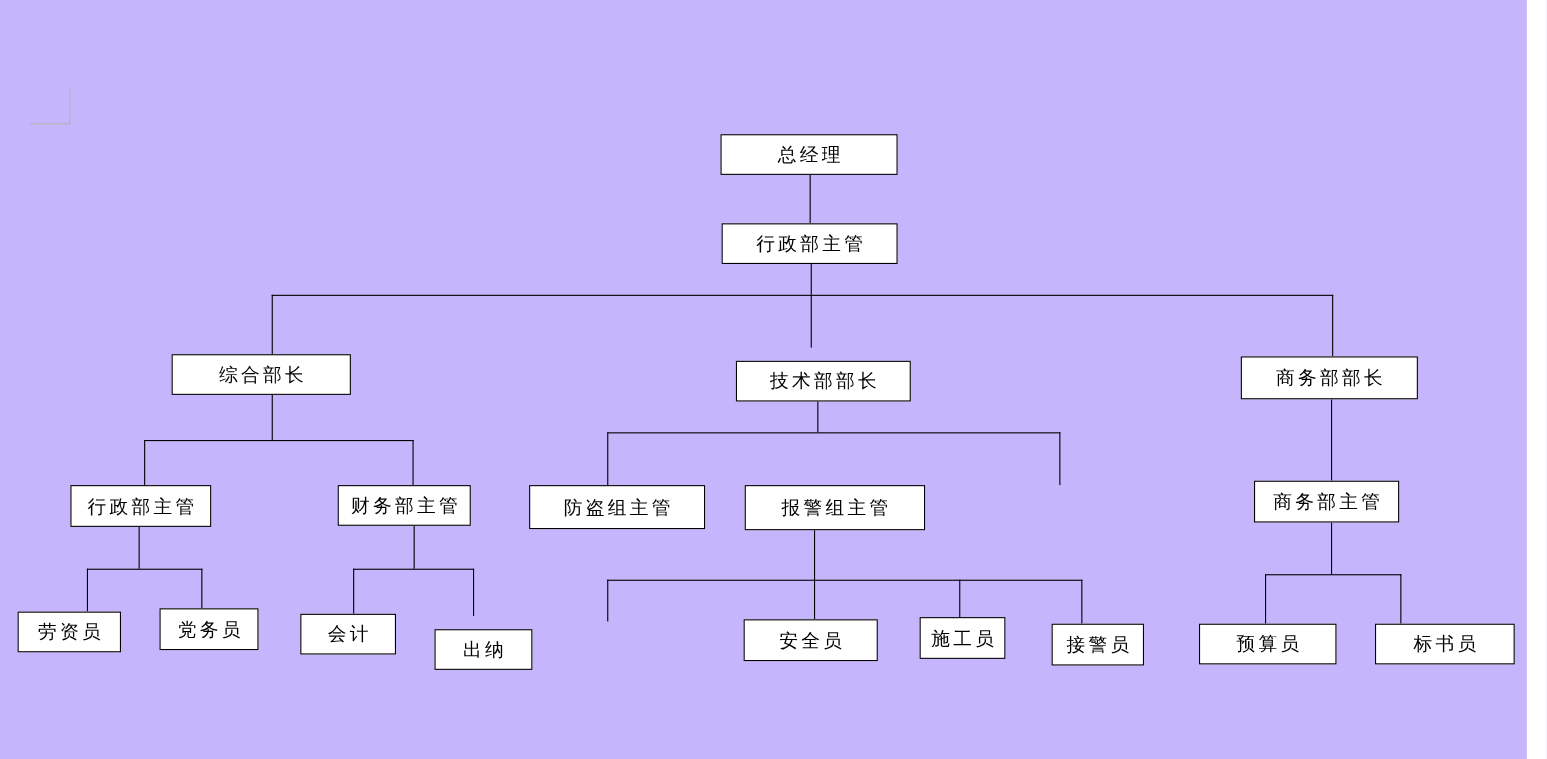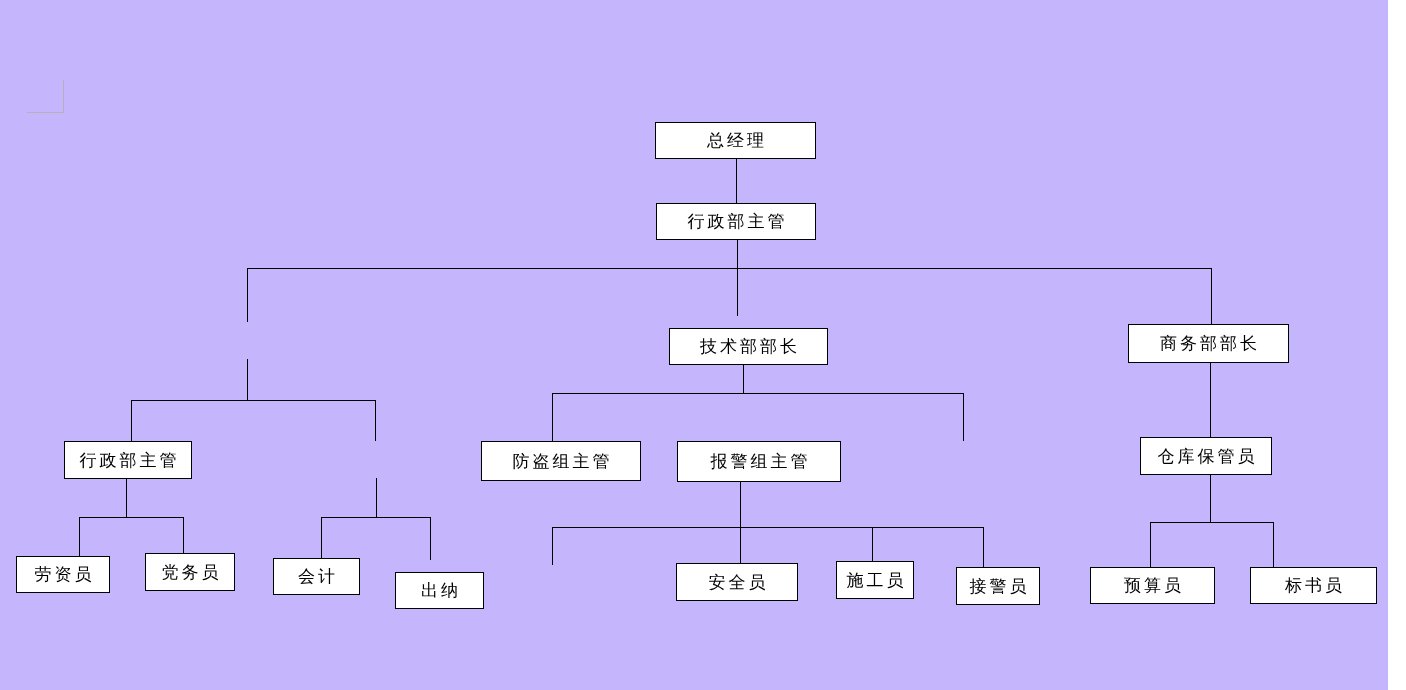--- a/index.html
+++ b/index.html
@@ -73,27 +73,29 @@
 
   <div class="vline" style="left:1210px;top:363px;height:74px"></div>
   <div class="vline" style="left:1210px;top:475px;height:47px"></div>
   <div class="hline" style="left:1150px;top:522px;width:124px"></div>
   <div class="vline" style="left:1150px;top:522px;height:45px"></div>
   <div class="vline" style="left:1273px;top:522px;height:45px"></div>
 
   <div class="node" style="left:655px;top:122px;width:161px;height:37px">总经理</div>
   <div class="node" style="left:656px;top:203px;width:160px;height:37px">行政部主管</div>
 
+  <div class="node" style="left:156px;top:322px;width:163px;height:37px">综合部长</div>
   <div class="node" style="left:669px;top:328px;width:159px;height:37px">技术部部长</div>
   <div class="node" style="left:1128px;top:324px;width:161px;height:39px">商务部部长</div>
 
   <div class="node" style="left:64px;top:441px;width:128px;height:38px">行政部主管</div>
+  <div class="node" style="left:307px;top:441px;width:121px;height:37px">财务部主管</div>
   <div class="node" style="left:481px;top:441px;width:160px;height:40px">防盗组主管</div>
   <div class="node" style="left:677px;top:441px;width:164px;height:41px">报警组主管</div>
-  <div class="node" style="left:1140px;top:437px;width:132px;height:38px">仓库保管员</div>
+  <div class="node" style="left:1140px;top:437px;width:132px;height:38px">商务部主管</div>
 
   <div class="node" style="left:16px;top:556px;width:94px;height:37px">劳资员</div>
   <div class="node" style="left:145px;top:553px;width:90px;height:38px">党务员</div>
   <div class="node" style="left:273px;top:558px;width:87px;height:37px">会计</div>
   <div class="node" style="left:395px;top:572px;width:89px;height:37px">出纳</div>
   <div class="node" style="left:676px;top:563px;width:122px;height:38px">安全员</div>
   <div class="node" style="left:836px;top:561px;width:78px;height:38px">施工员</div>
   <div class="node" style="left:956px;top:567px;width:84px;height:38px">接警员</div>
   <div class="node" style="left:1090px;top:567px;width:125px;height:37px">预算员</div>
   <div class="node" style="left:1250px;top:567px;width:127px;height:37px">标书员</div>

